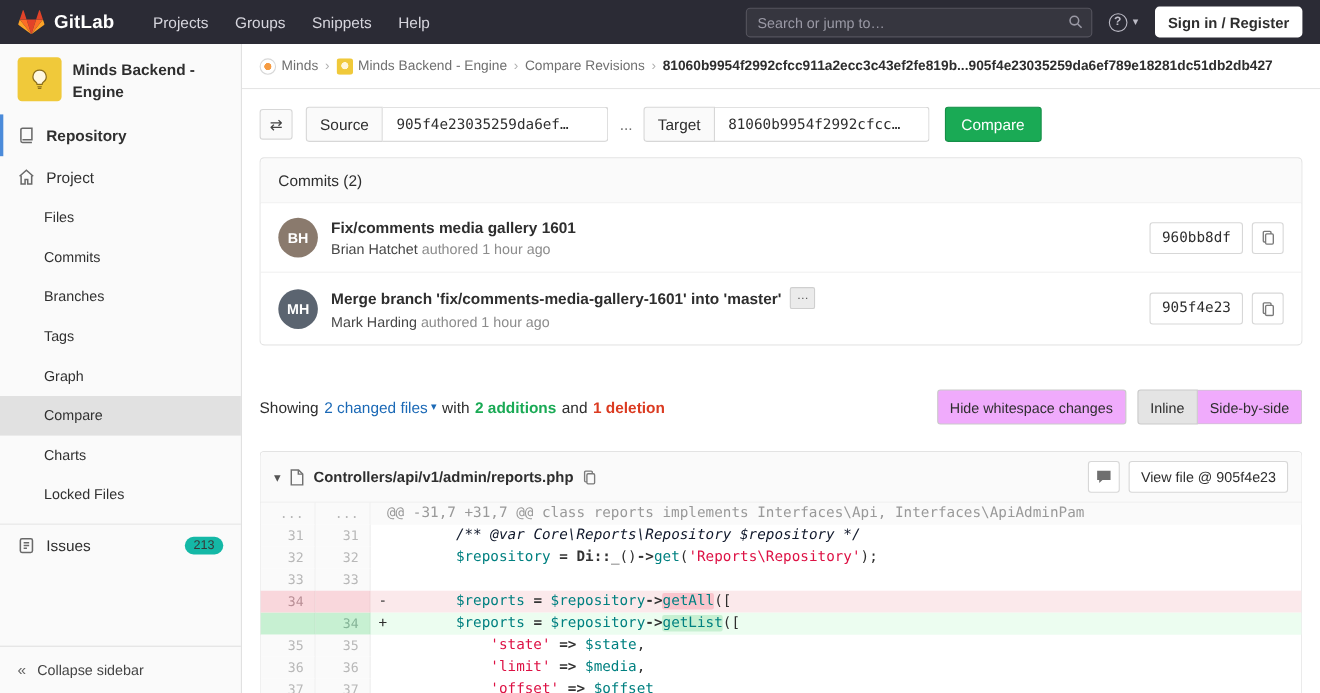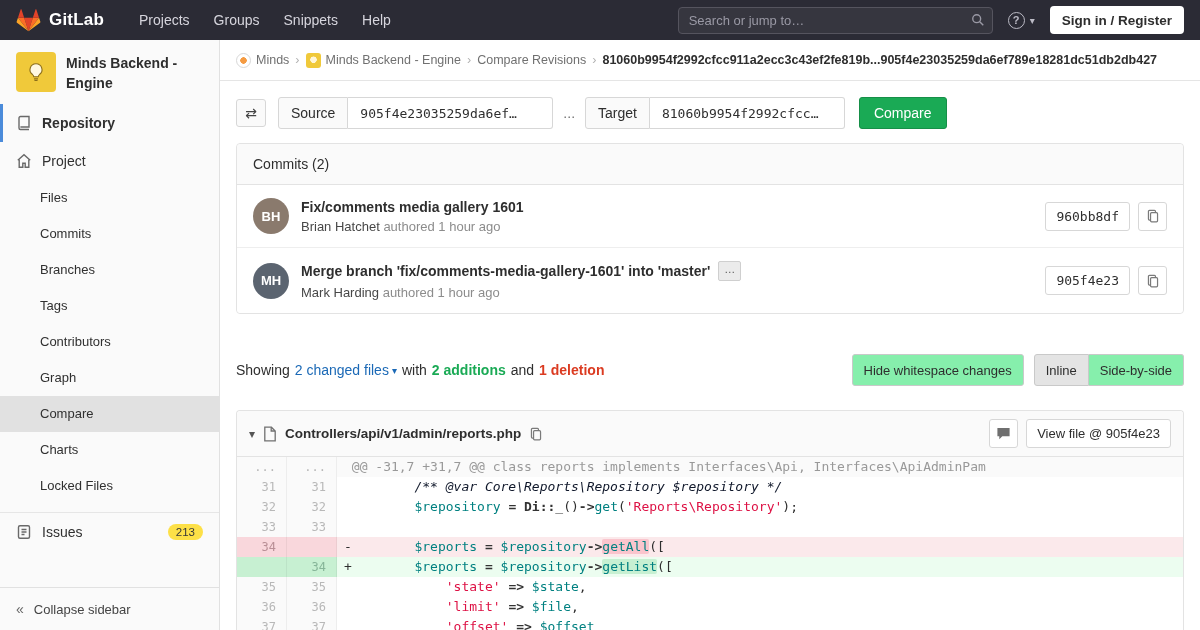--- a/index.html
+++ b/index.html
@@ -30,21 +30,21 @@
   .context-header { display:flex; gap:10px; padding:12px 16px 10px; align-items:flex-start; cursor:pointer; }
   .project-avatar { width:40px; height:40px; border-radius:4px; background:#f0c93a; display:flex; align-items:center; justify-content:center; flex-shrink:0; }
   .project-title { font-weight:700; font-size:14px; line-height:1.45; padding-top:1px; }
   .nav-item { display:flex; align-items:center; gap:10px; padding:11px 16px; font-size:14px; color:#303030; cursor:pointer; }
   .item-icon { width:16px; height:16px; display:flex; align-items:center; justify-content:center; flex-shrink:0; }
   .nav-item.active-section { border-left:3px solid #4b8bda; padding-left:13px; font-weight:600; }
   .submenu { display:flex; flex-direction:column; }
   .subitem { padding:10px 16px 10px 40px; font-size:13px; line-height:16px; color:#303030; cursor:pointer; }
   .subitem.active { background:#e1e1e1; }
   .issues-item { border-top:1px solid #e6e6e6; margin-top:8px; }
-  .count-badge { margin-left:auto; background:#fde047; border-radius:9px; font-size:11.5px; padding:2px 8px; color:#383838; }
+  .count-badge { margin-left:auto; background:#14b8a6; border-radius:9px; font-size:11.5px; padding:2px 8px; color:#383838; }
   .collapse-footer { margin-top:auto; border-top:1px solid #e1e1e1; padding:13px 16px; display:flex; align-items:center; gap:10px; font-size:13px; color:#444; cursor:pointer; }
   .collapse-icon { font-size:14px; color:#666; }
 
   
   .main { flex:1; min-width:0; display:flex; flex-direction:column; overflow:hidden; background:#fff; }
   .breadcrumbs { height:41px; flex-shrink:0; border-bottom:1px solid #e5e5e5; display:flex; align-items:center; padding:0 16px; font-size:12.5px; color:#707070; white-space:nowrap; overflow:hidden; gap:6px; }
   .crumb { display:flex; align-items:center; gap:5px; color:#707070; cursor:pointer; min-width:0; }
   .crumb-label { overflow:hidden; text-overflow:ellipsis; }
   .crumb.current { color:#2e2e2e; font-weight:600; cursor:default; flex:0 1 auto; min-width:0; }
   .crumb-sep { color:#b0b0b0; }
@@ -80,21 +80,21 @@
   .commit-actions { margin-left:auto; display:flex; align-items:center; gap:8px; }
   .sha-btn { border:1px solid #d7d7d7; border-radius:3px; background:#fff; font-family:"DejaVu Sans Mono","Liberation Mono",monospace; font-size:13px; padding:6px 10px; color:#2e2e2e; cursor:pointer; }
   .icon-btn { width:29px; height:29px; border:1px solid #d7d7d7; border-radius:3px; background:#fff; display:flex; align-items:center; justify-content:center; cursor:pointer; flex-shrink:0; }
 
   .diff-stats { display:flex; align-items:center; margin-bottom:24px; font-size:14px; gap:5px; }
   .link-blue { color:#1b69b6; display:flex; align-items:center; gap:3px; cursor:pointer; text-decoration:none; }
   .caret-sm { font-size:10px; }
   .green { color:#1aaa55; font-weight:700; }
   .red { color:#db3b21; font-weight:700; }
   .stats-actions { margin-left:auto; display:flex; align-items:center; gap:10px; }
-  .btn { height:32px; border:1px solid #c9c9c9; background:#86efac; border-radius:3px; font-size:13px; padding:0 11px; color:#2e2e2e; font-family:inherit; cursor:pointer; }
+  .btn { height:32px; border:1px solid #c9c9c9; background:#f0abfc; border-radius:3px; font-size:13px; padding:0 11px; color:#2e2e2e; font-family:inherit; cursor:pointer; }
   .btn-group { display:flex; }
   .btn-group .btn:first-child { border-radius:3px 0 0 3px; }
   .btn-group .btn:last-child { border-radius:0 3px 3px 0; border-left:0; }
   .btn.active { background:#e4e4e4; }
 
   .diff-panel { border:1px solid #e3e3e3; border-radius:4px 4px 0 0; border-bottom:0; }
   .diff-header { display:flex; align-items:center; gap:8px; padding:8px 12px; background:#fafafa; border-bottom:1px solid #e3e3e3; border-radius:4px 4px 0 0; }
   .diff-caret { font-size:12px; color:#555; cursor:pointer; }
   .file-path { font-weight:600; font-size:13.5px; cursor:pointer; }
   .diff-header-actions { margin-left:auto; display:flex; gap:8px; }
@@ -191,21 +191,20 @@
               <path d="M3.2 6.5v7.7h3.6v-4h2.4v4h3.6V6.5"></path>
             </svg>
         </span>
         <span>Project</span>
       </div>
       <div class="submenu">
           <div class="subitem">Files</div>
           <div class="subitem">Commits</div>
           <div class="subitem">Branches</div>
           <div class="subitem">Tags</div>
-          <div class="subitem">Contributors</div>
           <div class="subitem">Graph</div>
           <div class="subitem active">Compare</div>
           <div class="subitem">Charts</div>
           <div class="subitem">Locked Files</div>
         </div>
       <div class="nav-item issues-item">
         <span class="item-icon">
           <svg width="16" height="16" viewBox="0 0 16 16" fill="none" stroke="#696969" stroke-width="1.4">
               <rect x="2.5" y="1.8" width="11" height="12.4" rx="1.5"></rect>
               <path d="M5.5 5.5h5M5.5 8h5M5.5 10.5h3"></path>
@@ -384,21 +383,21 @@
                 <span class="line-content"><span class="marker">+</span><span>        </span><span class="tk-nv">$reports</span><span> </span><span class="tk-o">=</span><span> </span><span class="tk-nv">$repository</span><span class="tk-o">-&gt;</span><span class="tk-na hl-add">getList</span><span>([</span></span>
               </div>
               <div class="diff-row row-ctx">
                 <span class="ln old">35</span>
                 <span class="ln new">35</span>
                 <span class="line-content"><span class="marker"> </span><span>            </span><span class="tk-s">'state'</span><span> </span><span class="tk-o">=&gt;</span><span> </span><span class="tk-nv">$state</span><span>,</span></span>
               </div>
               <div class="diff-row row-ctx">
                 <span class="ln old">36</span>
                 <span class="ln new">36</span>
-                <span class="line-content"><span class="marker"> </span><span>            </span><span class="tk-s">'limit'</span><span> </span><span class="tk-o">=&gt;</span><span> </span><span class="tk-nv">$file</span><span>,</span></span>
+                <span class="line-content"><span class="marker"> </span><span>            </span><span class="tk-s">'limit'</span><span> </span><span class="tk-o">=&gt;</span><span> </span><span class="tk-nv">$media</span><span>,</span></span>
               </div>
               <div class="diff-row row-ctx">
                 <span class="ln old">37</span>
                 <span class="ln new">37</span>
                 <span class="line-content"><span class="marker"> </span><span>            </span><span class="tk-s">'offset'</span><span> </span><span class="tk-o">=&gt;</span><span> </span><span class="tk-nv">$offset</span></span>
               </div>
             </div>
         </div>
 
       </div>

